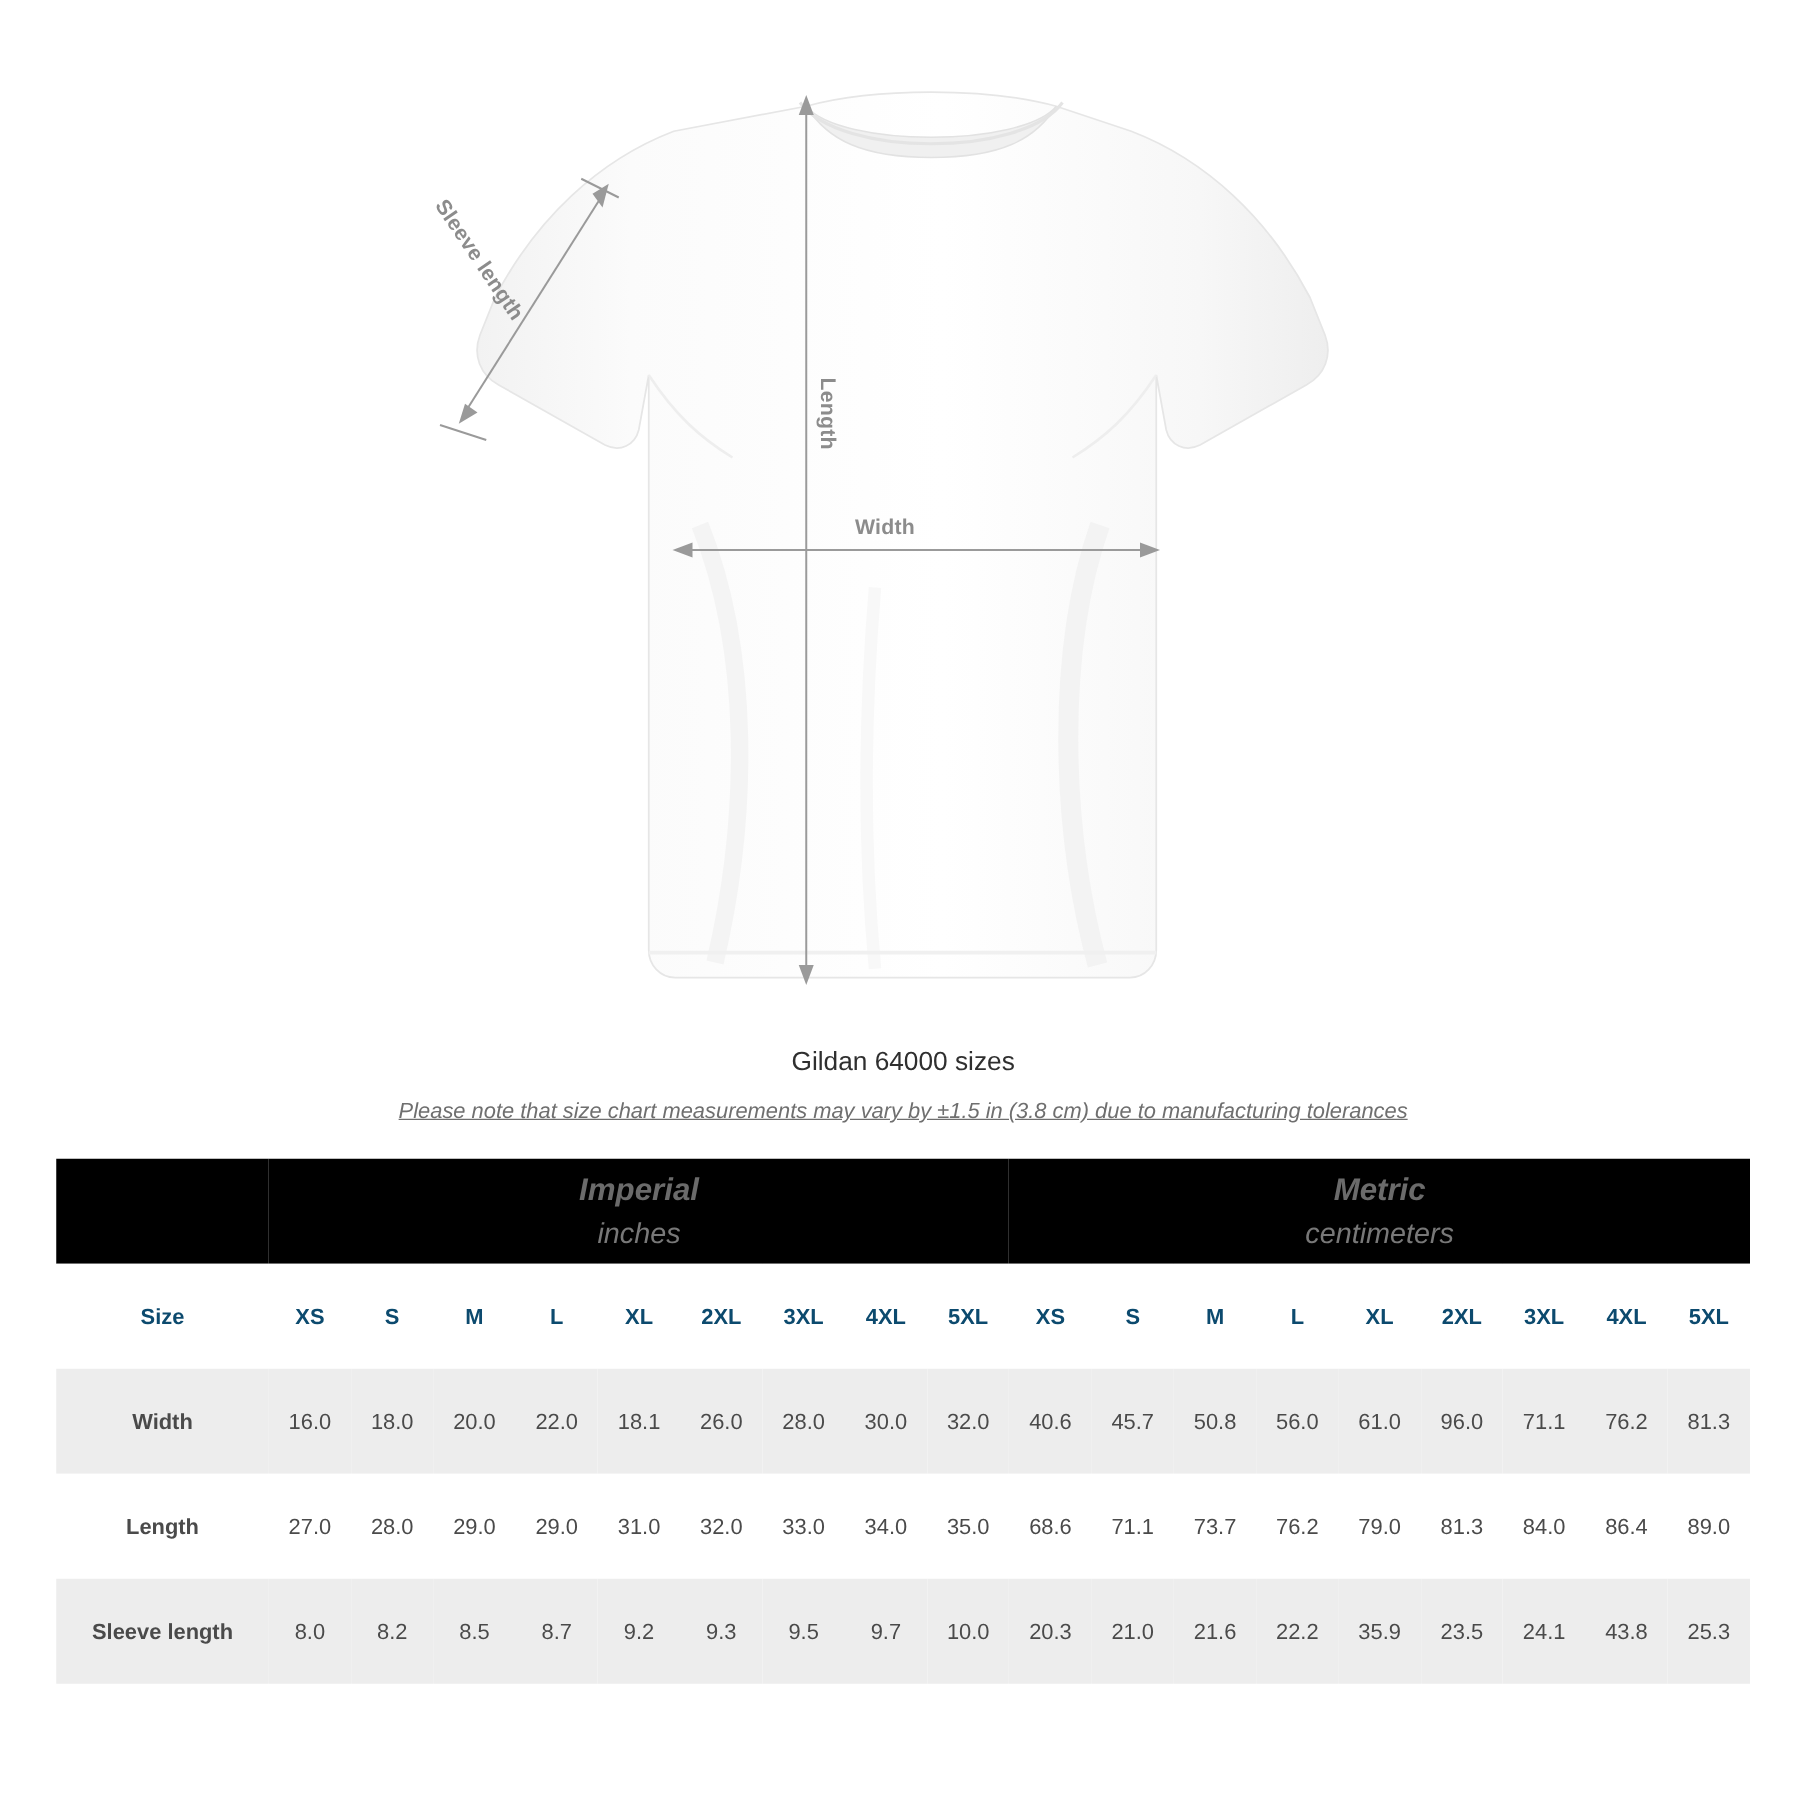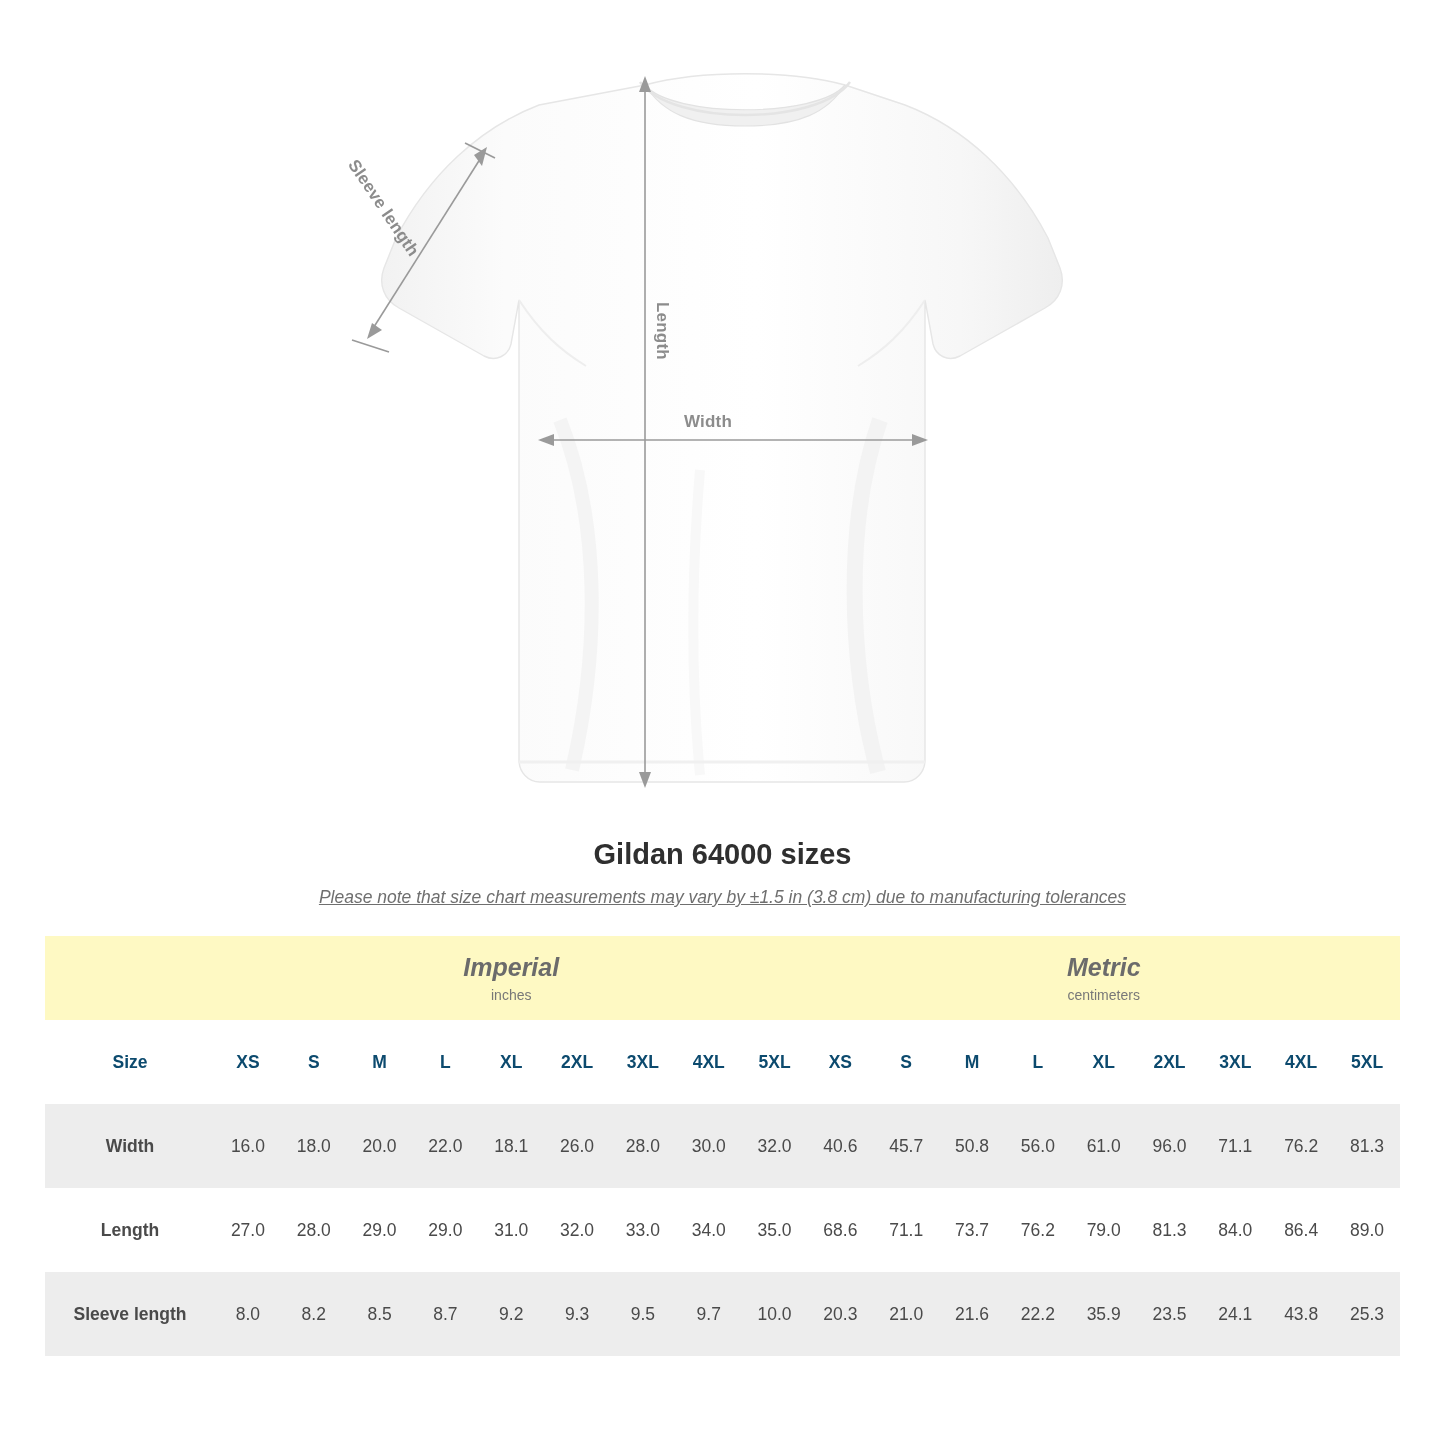--- a/index.html
+++ b/index.html
@@ -45,22 +45,22 @@
     transform: rotate(56deg);
     transform-origin: left top;
   }
 
   
   .title-block {
     text-align: center;
     margin-top: 18px;
   }
   .chart-title {
-    font-size: 29px;
-    font-weight: bold;
+    font-size: 21px;
+    font-weight: normal;
     color: #2f2f2f;
     margin: 0;
   }
   .chart-note {
     font-size: 17.5px;
     font-style: italic;
     color: #6f6f6f;
     margin: 16px 0 0 0;
     text-decoration: underline;
   }
@@ -77,33 +77,34 @@
   table.size-table td, table.size-table th {
     text-align: center;
     font-size: 17.5px;
     color: #4a4a4a;
     border: none;
     padding: 0;
     height: 84px;
     vertical-align: middle;
   }
   .unit-head {
-    background: #fef9c3;
+    background: #000000;
     height: 115px;
   }
   .unit-head .unit-name {
     font-size: 25px;
     font-style: italic;
     font-weight: bold;
     color: #6b6b6b;
     display: block;
     line-height: 1.15;
   }
   .unit-head .unit-sub {
-    font-size: 14px;
+    font-size: 23px;
+    font-style: italic;
     color: #787878;
     display: block;
     margin-top: 6px;
   }
   .row-label {
     font-weight: bold;
     font-size: 18px;
     color: #4a4a4a;
   }
   tr.row-size td { background: #ffffff; font-weight: bold; color: #0c4a6e; }

